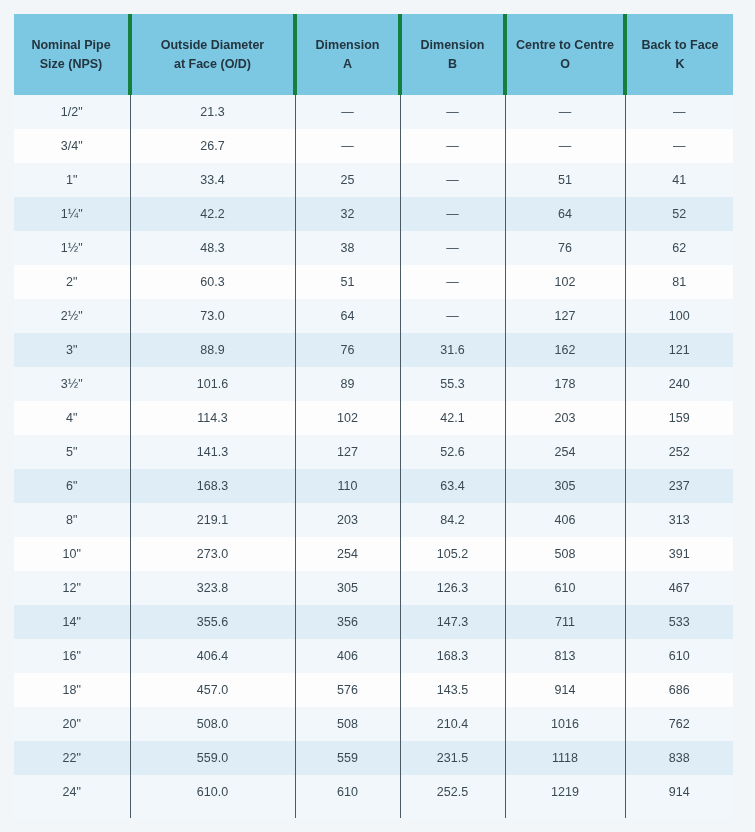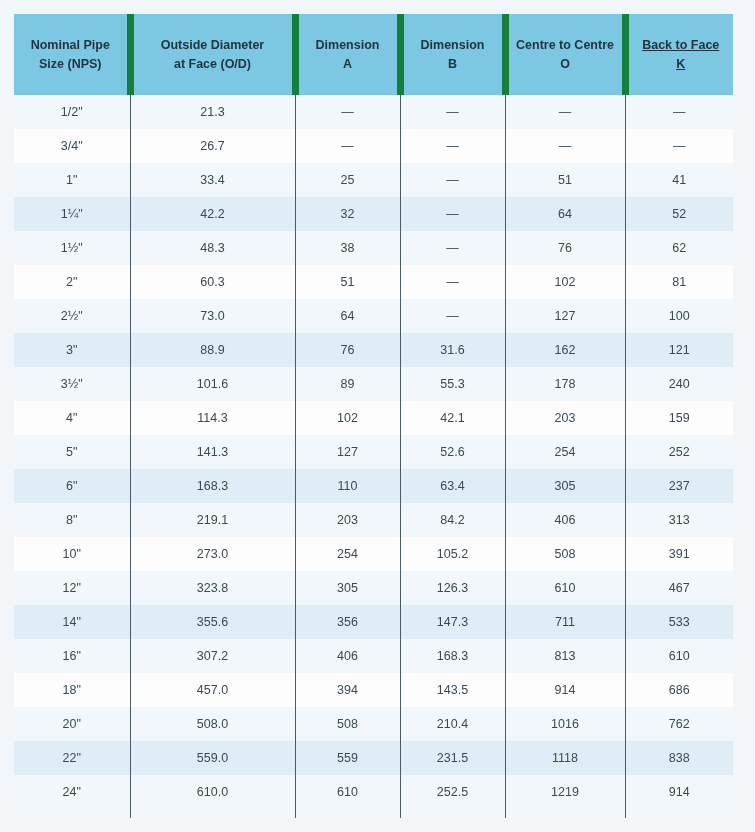--- a/index.html
+++ b/index.html
@@ -41,24 +41,24 @@
   thead th {
     background: #7cc8e3;
     color: #243540;
     font-size: 12.5px;
     font-weight: 600;
     line-height: 1.5;
     height: 81px;
     padding: 0 6px;
     text-align: center;
     vertical-align: middle;
-    border-right: 7px solid #15803d;
+    border-right: 4px solid #15803d;
     box-sizing: border-box;
   }
-  thead th:last-child { border-right: none; text-decoration: underline; }
+  thead th:last-child { border-right: none; }
 
   
   tbody td {
     height: 34px;
     padding: 0 6px;
     font-size: 12.5px;
     font-weight: 400;
     text-align: center;
     vertical-align: middle;
     color: #3a4a54;
@@ -249,30 +249,30 @@
         <tr class="tone-d">
           <td>14"</td>
           <td>355.6</td>
           <td>356</td>
           <td>147.3</td>
           <td>711</td>
           <td>533</td>
         </tr>
         <tr class="tone-a">
           <td>16"</td>
-          <td>307.2</td>
+          <td>406.4</td>
           <td>406</td>
           <td>168.3</td>
           <td>813</td>
           <td>610</td>
         </tr>
         <tr class="tone-b">
           <td>18"</td>
           <td>457.0</td>
-          <td>394</td>
+          <td>576</td>
           <td>143.5</td>
           <td>914</td>
           <td>686</td>
         </tr>
         <tr class="tone-c">
           <td>20"</td>
           <td>508.0</td>
           <td>508</td>
           <td>210.4</td>
           <td>1016</td>

